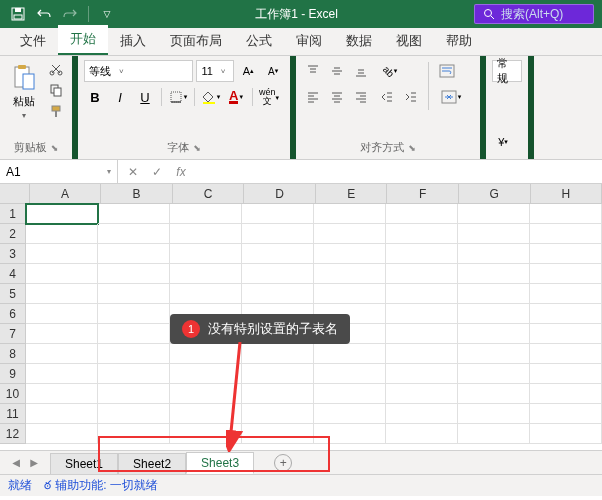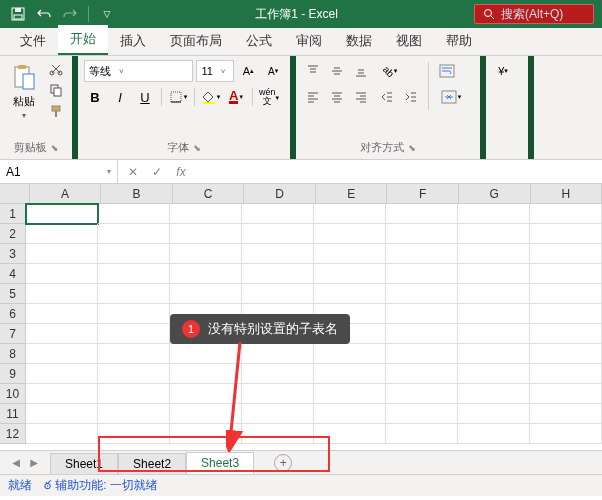--- a/index.html
+++ b/index.html
@@ -3,21 +3,21 @@
 <meta charset="utf-8">
 <style>
 * { margin: 0; padding: 0; box-sizing: border-box; font-family: "Microsoft YaHei", sans-serif; }
 body { width: 602px; height: 500px; overflow: hidden; background: #fff; position: relative; font-size: 12px; }
 
 .titlebar { height: 28px; background: #217346; display: flex; align-items: center; color: #fff; }
 .titlebar-left { display: flex; align-items: center; gap: 2px; padding-left: 6px; }
 .tb-btn { width: 24px; height: 24px; display: flex; align-items: center; justify-content: center; }
 .tb-sep { width: 1px; height: 16px; background: rgba(255,255,255,0.3); margin: 0 4px; }
 .titlebar-center { flex: 1; text-align: center; font-size: 12px; }
-.titlebar-search { background: #b91c1c; border: 1px solid rgba(255,255,255,0.3); padding: 2px 8px; display: flex; align-items: center; gap: 6px; margin-right: 8px; width: 120px; height: 20px; border-radius: 2px; }
+.titlebar-search { background: #6d28d9; border: 1px solid rgba(255,255,255,0.3); padding: 2px 8px; display: flex; align-items: center; gap: 6px; margin-right: 8px; width: 120px; height: 20px; border-radius: 2px; }
 
 .tabs { height: 28px; background: #f3f2f1; display: flex; align-items: flex-end; padding-left: 8px; border-bottom: 1px solid #d0d0d0; text-align: center; }
 .tab { padding: 5px 12px; font-size: 13px; cursor: pointer; color: #333; }
 .tab.active { background: #fff; color: #217346; border-bottom: 2px solid #217346; font-weight: 500; }
 
 .ribbon { height: 104px; background: #f3f2f1; display: flex; border-bottom: 1px solid #d0d0d0; }
 .ribbon-group { border-right: 6px solid #14532d; padding: 4px 6px 2px; display: flex; flex-direction: column; justify-content: space-between; }
 .ribbon-group-label { text-align: right; font-size: 11px; color: #666; padding: 2px 0; display: flex; justify-content: center; align-items: center; gap: 4px; }
 .rg-content { flex: 1; display: flex; gap: 4px; align-items: flex-start; }
 
@@ -303,20 +303,25 @@
           </div>
       </div>
     </div>
     <div class="ribbon-group-label">
         <span>对齐方式</span>
         <span class="launcher">⬊</span>
       </div>
   </div>
 
   <div class="ribbon-group" style="width:48px">
+    <div class="rg-content">
+      <div class="font-select" style="width:40px">
+          <span style="font-size:11px">常规</span>
+        </div>
+    </div>
     <div style="display:flex;gap:2px">
       <div class="icon-btn" style="font-size:11px">¥<span style="font-size:7px">▾</span></div>
     </div>
     <div class="ribbon-group-label"></div>
   </div>
 </div>
 
 <div class="formula-bar">
   <div class="name-box">
     <span>A1</span>

